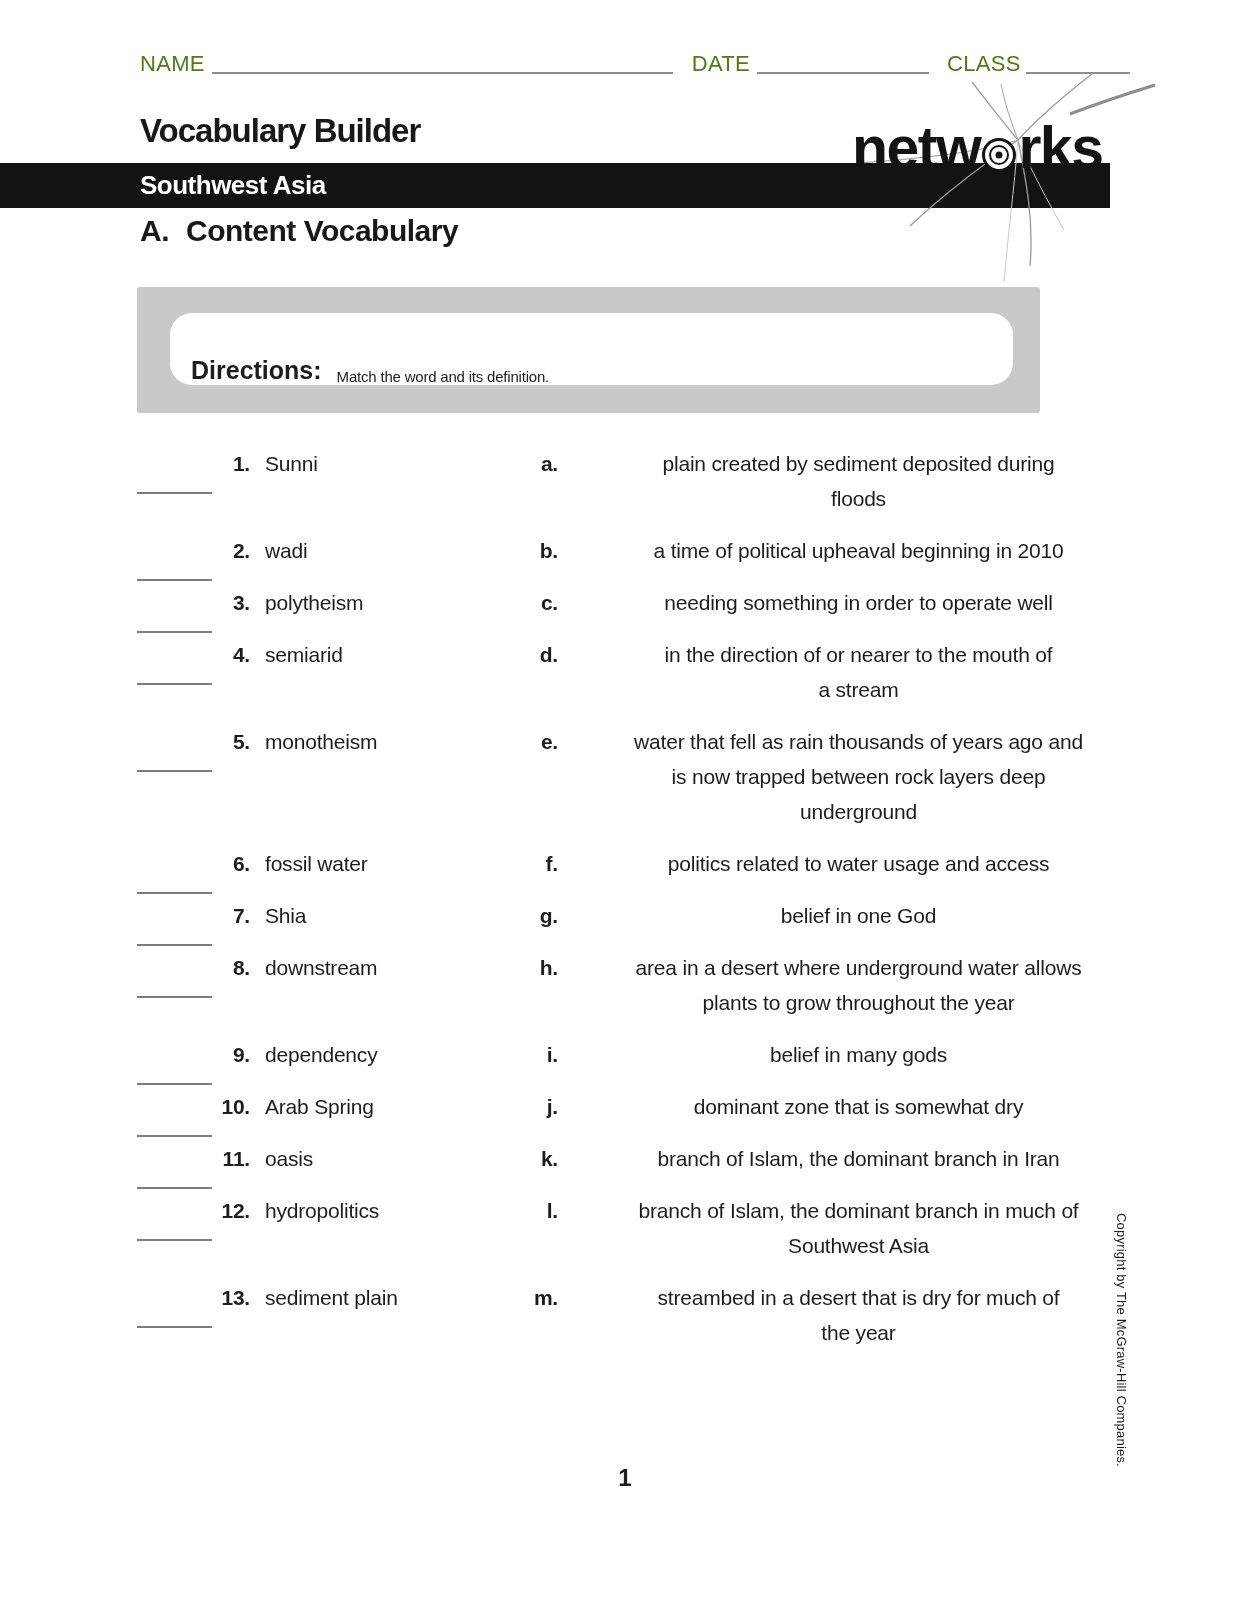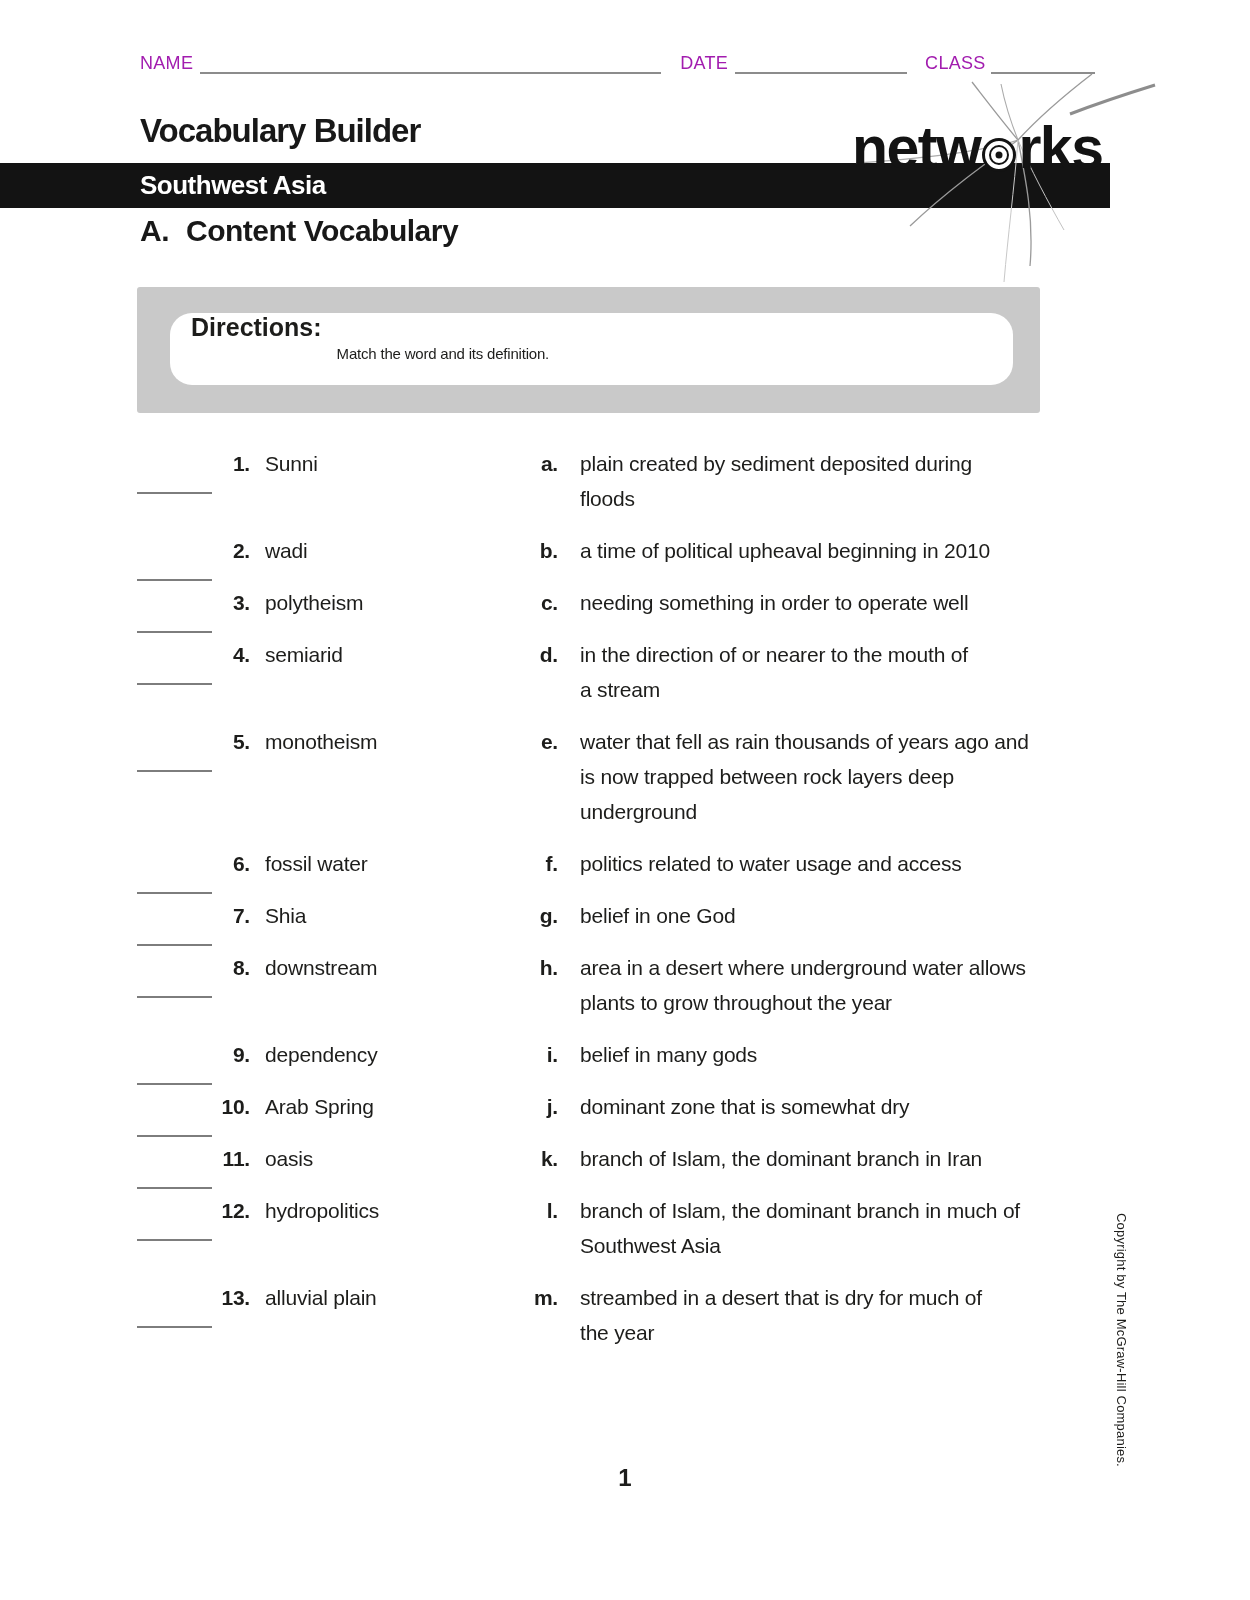--- a/index.html
+++ b/index.html
@@ -7,21 +7,21 @@
   body {
     width:1250px; height:1600px; position:relative;
     font-family:"Liberation Sans", sans-serif;
     color:#1d1d1b; overflow:hidden;
   }
 
   
   .top-fields {
     position:absolute; top:53px; left:140px;
     display:flex; align-items:flex-end;
-    font-size:18px; letter-spacing:0.3px; color:#a21caf;
+    font-size:22px; letter-spacing:0.3px; color:#4d7c0f;
   }
   .fld-label { line-height:21px; }
   .fline { border-bottom:2.5px solid #8c8c8c; height:18px; }
   .fline.name  { width:461px; margin-left:7px; }
   .fline.date  { width:172px; margin-left:7px; }
   .fline.class { width:104px; margin-left:5px; }
   .gap1 { width:19px; } .gap2 { width:18px; }
 
   
   .page-title {
@@ -70,21 +70,21 @@
   .section-heading .hletter { margin-right:17px; }
 
   
   .directions-outer {
     position:absolute; top:287px; left:137px;
     width:903px; height:126px; background:#c9c9c9; border-radius:3px;
   }
   .directions-inner {
     position:absolute; top:26px; left:33px;
     width:843px; height:72px; background:#ffffff; border-radius:22px;
-    display:flex; align-items:flex-start; padding-left:21px;
+    display:flex; align-items:flex-end; padding-left:21px;
   }
   .directions-label { font-size:25px; font-weight:bold; margin-right:15px; }
   .directions-text  { font-size:15px; letter-spacing:-0.2px;margin-top:32px; }
 
   
   .match-list { position:absolute; top:446px; left:137px; width:1000px; }
   .row {
     display:flex; align-items:flex-start;
     font-size:21px; line-height:35px; letter-spacing:-0.2px;
     margin-bottom:17px;
@@ -97,21 +97,21 @@
   }
   .num {
     width:38px; flex:none; text-align:right;
     font-weight:bold; padding-right:0;
   }
   .term { flex:1; padding-left:15px; }
   .letter {
     width:48px; flex:none; text-align:right;
     font-weight:bold; padding-right:22px; box-sizing:content-box;
   }
-  .def { white-space:pre-line; flex:1; }
+  .def { white-space:pre-line; flex:1;text-align:center; }
 
   
   .page-number {
     position:absolute; top:1464px; left:0; width:1250px;
     text-align:center; font-size:24px; font-weight:bold;
   }
   .copyright {
     position:absolute; top:1213px; left:1114px;
     writing-mode:vertical-rl;
     font-size:13px; letter-spacing:0.2px; color:#1d1d1b;
@@ -289,21 +289,21 @@
     </div>
     <span class="letter">l.</span>
     <span class="def">branch of Islam, the dominant branch in much of
 Southwest Asia</span>
   </div>
 
   <div class="row">
     <div class="left">
       <span class="blank"></span>
       <span class="num">13.</span>
-      <span class="term">alluvial plain</span>
+      <span class="term">sediment plain</span>
     </div>
     <span class="letter">m.</span>
     <span class="def">streambed  in a desert that is dry for much of
 the year</span>
   </div>
 
 </div>
 
 <div class="page-number">1</div>
 <div class="copyright">Copyright by The McGraw-Hill Companies.</div>

